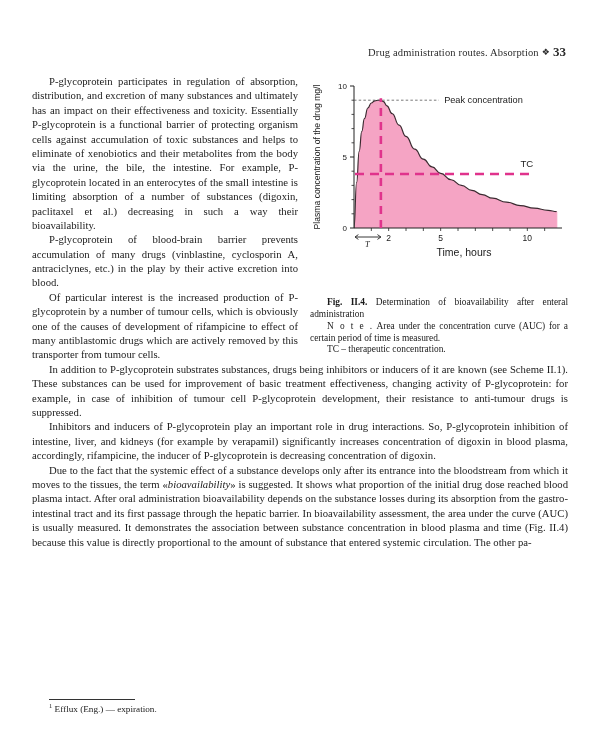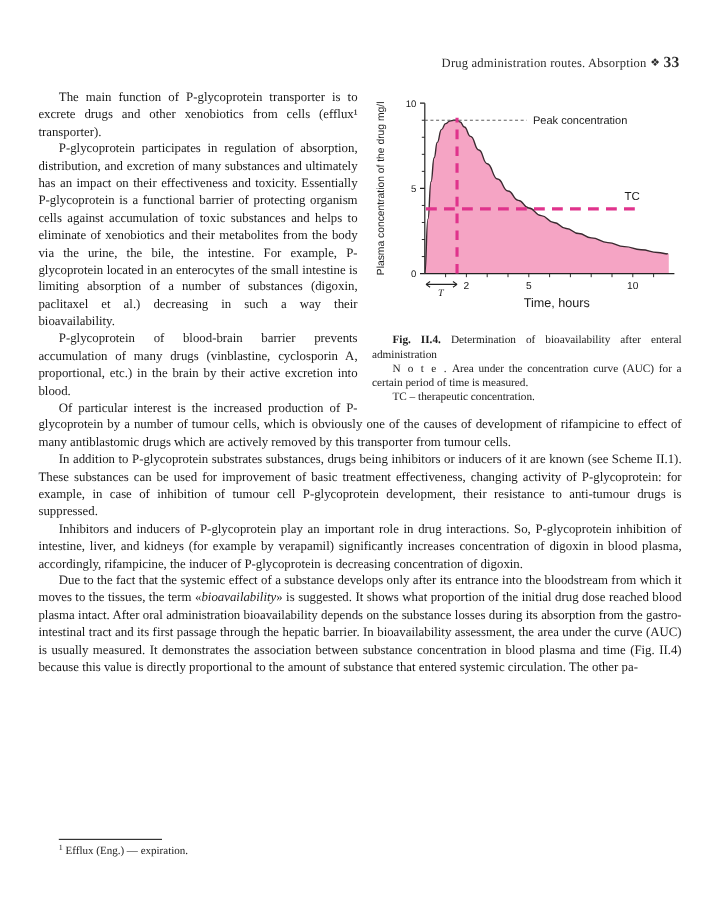--- a/index.html
+++ b/index.html
@@ -71,21 +71,21 @@
     width: 258px;
     height: 196px;
   }
   .chart-svg { display: block; }
 
   .fig-caption {
     font-size: 9.4px;
     line-height: 1.26;
     text-align: justify;
     color: #1a1a1a;
-    margin-top: 7px;
+    margin-top: 25px;
   }
   .fig-caption .fig-num { font-weight: bold; }
   .fig-caption .note-lbl { letter-spacing: 1.1px; }
   .fig-caption p { margin: 0; }
 
   
   .footnote-zone {
     position: absolute;
     left: 32px;
     bottom: 34px;
@@ -174,23 +174,22 @@
           </svg>
       </div>
 
       <div class="fig-caption">
         <p><span class="fig-num">Fig. II.4.</span> <span>Determination of bioavailability after enteral administration</span></p>
         <p><span class="note-lbl">N o t e .</span> <span>Area under the concentration curve (AUC) for a certain period of time is measured.</span></p>
         <p>TC – therapeutic concentration.</p>
       </div>
     </div>
 
-    <p><span>The main function of P-glycoprotein transporter is to excrete drugs and other xenobiotics from cells (efflux¹ transporter).</span></p>
     <p><span>P-glycoprotein participates in regulation of absorption, distribution, and excretion of many substances and ultimately has an impact on their effectiveness and toxicity. Essentially P-glycoprotein is a functional barrier of protecting organism cells against accumulation of toxic substances and helps to eliminate of xenobiotics and their metabolites from the body via the urine, the bile, the intestine. For example, P-glycoprotein located in an enterocytes of the small intestine is limiting absorption of a number of substances (digoxin, paclitaxel et al.) decreasing in such a way their bioavailability.</span></p>
-    <p><span>P-glycoprotein of blood-brain barrier prevents accumulation of many drugs (vinblastine, cyclosporin A, proportional, etc.) in the brain by their active excretion into blood.</span></p>
+    <p><span>P-glycoprotein of blood-brain barrier prevents accumulation of many drugs (vinblastine, cyclosporin A, antraciclynes, etc.) in the play by their active excretion into blood.</span></p>
     <p><span>Of particular interest is the increased production of P-glycoprotein by a number of tumour cells, which is obviously one of the causes of development of rifampicine to effect of many antiblastomic drugs which are actively removed by this transporter from tumour cells.</span></p>
     <p><span>In addition to P-glycoprotein substrates substances, drugs being inhibitors or inducers of it are known (see Scheme II.1). These substances can be used for improvement of basic treatment effectiveness, changing activity of P-glycoprotein: for example, in case of inhibition of tumour cell P-glycoprotein development, their resistance to anti-tumour drugs is suppressed.</span></p>
     <p><span>Inhibitors and inducers of P-glycoprotein play an important role in drug interactions. So, P-glycoprotein inhibition of intestine, liver, and kidneys (for example by verapamil) significantly increases concentration of digoxin in blood plasma, accordingly, rifampicine, the inducer of P-glycoprotein is decreasing concentration of digoxin.</span></p>
     <p><span id="para8">Due to the fact that the systemic effect of a substance develops only after its entrance into the bloodstream from which it moves to the tissues, the term «<em>bioavailability</em>» is suggested. It shows what proportion of the initial drug dose reached blood plasma intact. After oral administration bioavailability depends on the substance losses during its absorption from the gastro-intestinal tract and its first passage through the hepatic barrier. In bioavailability assessment, the area under the curve (AUC) is usually measured. It demonstrates the association between substance concentration in blood plasma and time (Fig. II.4) because this value is directly proportional to the amount of substance that entered systemic circulation. The other pa-</span></p>
   </div>
 
   <div class="footnote-zone">
     <div class="footnote-rule"></div>
     <p class="footnote-text"><sup>1</sup> <span>Efflux (Eng.) — expiration.</span></p>
   </div>

